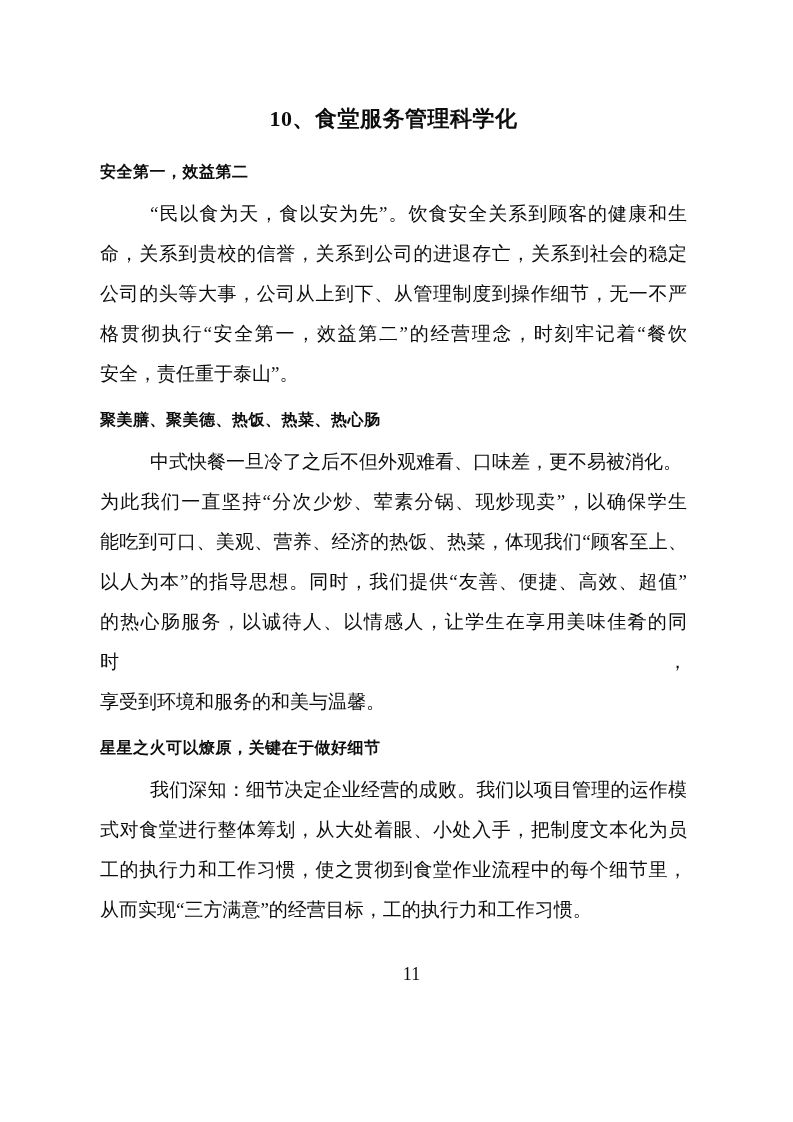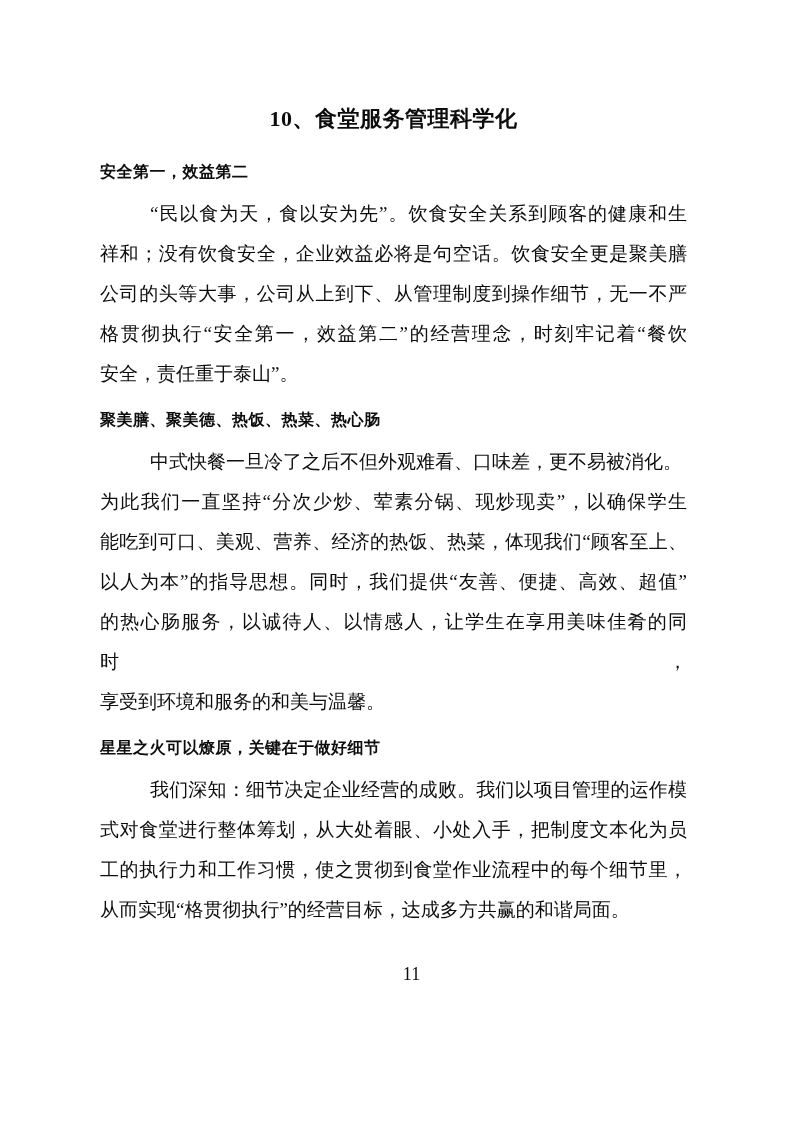--- a/index.html
+++ b/index.html
@@ -69,40 +69,40 @@
 </head>
 <body>
 
 <div class="page">
 
   <div class="doc-title">10、食堂服务管理科学化</div>
 
   <section>
     <h2 class="sec-heading first">安全第一，效益第二</h2>
     <p class="line indent full">“民以食为天，食以安为先”。饮食安全关系到顾客的健康和生</p>
-    <p class="line full">祥和；没有饮食安全，企业效益必将是句空话。饮食安全更是聚美膳</p>
+    <p class="line full">命，关系到贵校的信誉，关系到公司的进退存亡，关系到社会的稳定</p>
     <p class="line full">公司的头等大事，公司从上到下、从管理制度到操作细节，无一不严</p>
     <p class="line full">格贯彻执行“安全第一，效益第二”的经营理念，时刻牢记着“餐饮</p>
     <p class="line">安全，责任重于泰山”。</p>
   </section>
 
   <section>
     <h2 class="sec-heading">聚美膳、聚美德、热饭、热菜、热心肠</h2>
     <p class="line indent">中式快餐一旦冷了之后不但外观难看、口味差，更不易被消化。</p>
     <p class="line full">为此我们一直坚持“分次少炒、荤素分锅、现炒现卖”，以确保学生</p>
     <p class="line full">能吃到可口、美观、营养、经济的热饭、热菜，体现我们“顾客至上、</p>
     <p class="line full">以人为本”的指导思想。同时，我们提供“友善、便捷、高效、超值”</p>
     <p class="line full">的热心肠服务，以诚待人、以情感人，让学生在享用美味佳肴的同时，</p>
     <p class="line">享受到环境和服务的和美与温馨。</p>
   </section>
 
   <section>
     <h2 class="sec-heading">星星之火可以燎原，关键在于做好细节</h2>
     <p class="line indent full">我们深知：细节决定企业经营的成败。我们以项目管理的运作模</p>
     <p class="line full">式对食堂进行整体筹划，从大处着眼、小处入手，把制度文本化为员</p>
     <p class="line full">工的执行力和工作习惯，使之贯彻到食堂作业流程中的每个细节里，</p>
-    <p class="line">从而实现“格贯彻执行”的经营目标，达成多方共赢的和谐局面。</p>
+    <p class="line">从而实现“三方满意”的经营目标，工的执行力和工作习惯。</p>
   </section>
 
 
   <div class="page-number">11</div>
 
 </div>
 
 </body></html>

